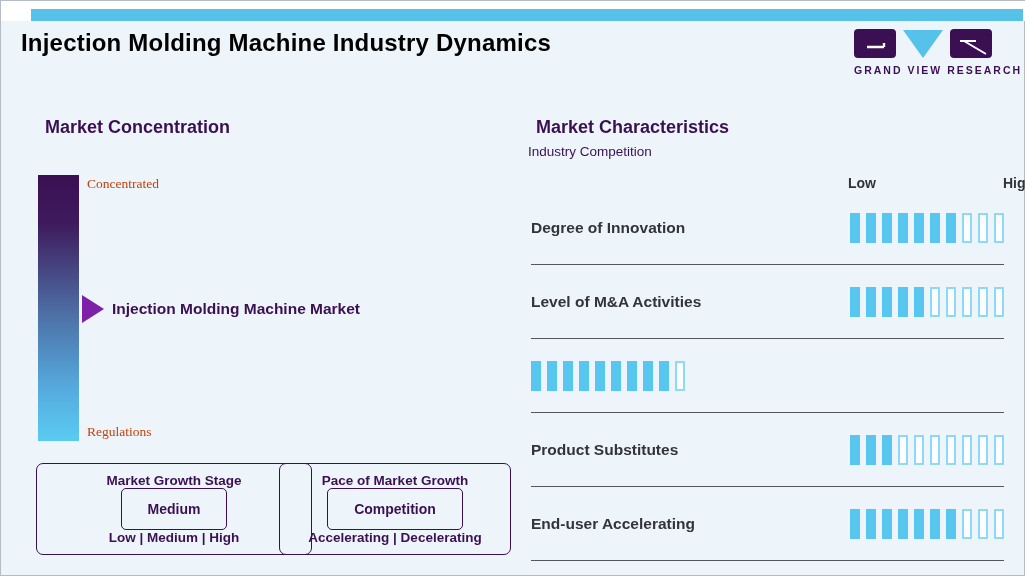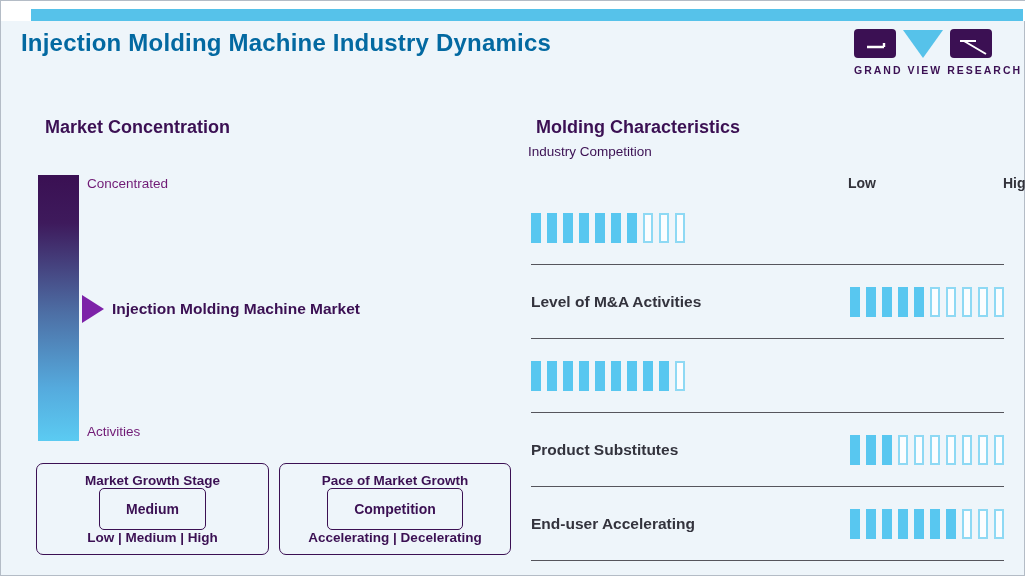--- a/index.html
+++ b/index.html
@@ -1,32 +1,32 @@
 <!DOCTYPE html>
 <html><head>
 <meta charset="utf-8">
 <style>
   html,body{margin:0;padding:0;background:#ffffff;}
   body{width:1025px;height:576px;position:relative;font-family:"Liberation Sans",sans-serif;overflow:hidden;}
   .canvas{position:absolute;left:0;top:0;width:1025px;height:576px;background:#eef5fa;border:1px solid #b4bcc6;box-sizing:border-box;}
   .top-strip{position:absolute;left:0;top:0;width:1025px;height:20px;background:#ffffff;}
   .accent-bar{position:absolute;left:30px;right:1px;top:8px;height:12px;background:#56c2ea;}
-  .page-title{position:absolute;left:20px;top:28px;font-size:24px;font-weight:bold;color:#0369a1;letter-spacing:.2px;}
+  .page-title{position:absolute;left:20px;top:28px;font-size:24px;font-weight:bold;color:#000000;letter-spacing:.2px;}
 
   
   .logo{position:absolute;right:30px;top:26px;width:140px;text-align:right;}
   .logo svg{display:block;}
   .logo-word{margin-top:3px;font-size:10.5px;font-weight:bold;letter-spacing:2px;color:#3b1053;white-space:nowrap;}
 
   .section-heading{position:absolute;font-size:18px;font-weight:bold;color:#3b1053;margin-left:8px;}
 
   
   .gradient-bar{position:absolute;left:37px;top:174px;width:41px;height:266px;
     background:linear-gradient(180deg,#3a1053 0%,#3e1a5c 18%,#4d6fa5 52%,#55aadd 80%,#5bcbf2 100%);}
-  .scale-label{position:absolute;font-size:13.5px;color:#701a75;}
+  .scale-label{position:absolute;font-size:13.5px;color:#c2410c;font-family:Liberation Serif, serif;}
   .pointer-arrow{position:absolute;left:81px;top:294px;width:0;height:0;
     border-top:14px solid transparent;border-bottom:14px solid transparent;border-left:22px solid #7d22a8;}
   .pointer-label{position:absolute;left:111px;top:299px;font-size:15.5px;font-weight:bold;color:#3b1053;}
 
   .info-box{position:absolute;top:462px;height:92px;border:1.5px solid #3b1053;border-radius:7px;
     box-sizing:border-box;display:flex;flex-direction:column;align-items:center;justify-content:space-between;
     padding:9px 4px 10px;}
   .info-box-title,.info-box-options{font-size:13.5px;font-weight:bold;color:#3b1053;white-space:nowrap;}
   .value-box{border:1.5px solid #3b1053;border-radius:5px;padding:12px 26px;font-size:14px;font-weight:bold;color:#3b1053;}
 
@@ -57,43 +57,44 @@
       <polygon points="49,3 89,3 69,31" fill="#56c2ea"></polygon>
       <rect x="96" y="2" width="42" height="29" rx="4" fill="#3b1053"></rect>
       <path d="M106 14 h16 M110 14 l22 13" stroke="#ffffff" stroke-width="2" fill="none"></path>
     </svg>
     <div class="logo-word">GRAND VIEW RESEARCH</div>
   </div>
 
   <div class="section-heading" style="left:36px;top:116px;">Market Concentration</div>
   <div class="gradient-bar"></div>
   <div class="scale-label" style="left:86px;top:175px;">Concentrated</div>
-  <div class="scale-label" style="left:86px;top:423px;">Activities</div>
+  <div class="scale-label" style="left:86px;top:423px;">Regulations</div>
   <div class="pointer-arrow"></div>
   <div class="pointer-label">Injection Molding Machine Market</div>
 
-  <div class="info-box" style="left:35px;width:233px;">
+  <div class="info-box" style="left:35px;width:276px;">
     <div class="info-box-title">Market Growth Stage</div>
     <div class="value-box">Medium</div>
     <div class="info-box-options">Low | Medium | High</div>
   </div>
 
   <div class="info-box" style="left:278px;width:232px;text-align:right;">
     <div class="info-box-title">Pace of Market Growth</div>
     <div class="value-box">Competition</div>
     <div class="info-box-options">Accelerating | Decelerating</div>
   </div>
 
-  <div class="section-heading" style="left:527px;top:116px;">Molding Characteristics</div>
+  <div class="section-heading" style="left:527px;top:116px;">Market Characteristics</div>
   <div class="char-sub">Industry Competition</div>
   <div class="scale-head" style="left:847px;">Low</div>
   <div class="scale-head" style="left:1002px;">High</div>
 
   <div class="rows" id="char-rows">
       <div class="char-row">
+        <span class="char-label">Degree of Innovation</span>
         <div class="tick-scale">
           <span class="tick filled"></span>
           <span class="tick filled"></span>
           <span class="tick filled"></span>
           <span class="tick filled"></span>
           <span class="tick filled"></span>
           <span class="tick filled"></span>
           <span class="tick filled"></span>
           <span class="tick empty"></span>
           <span class="tick empty"></span>

